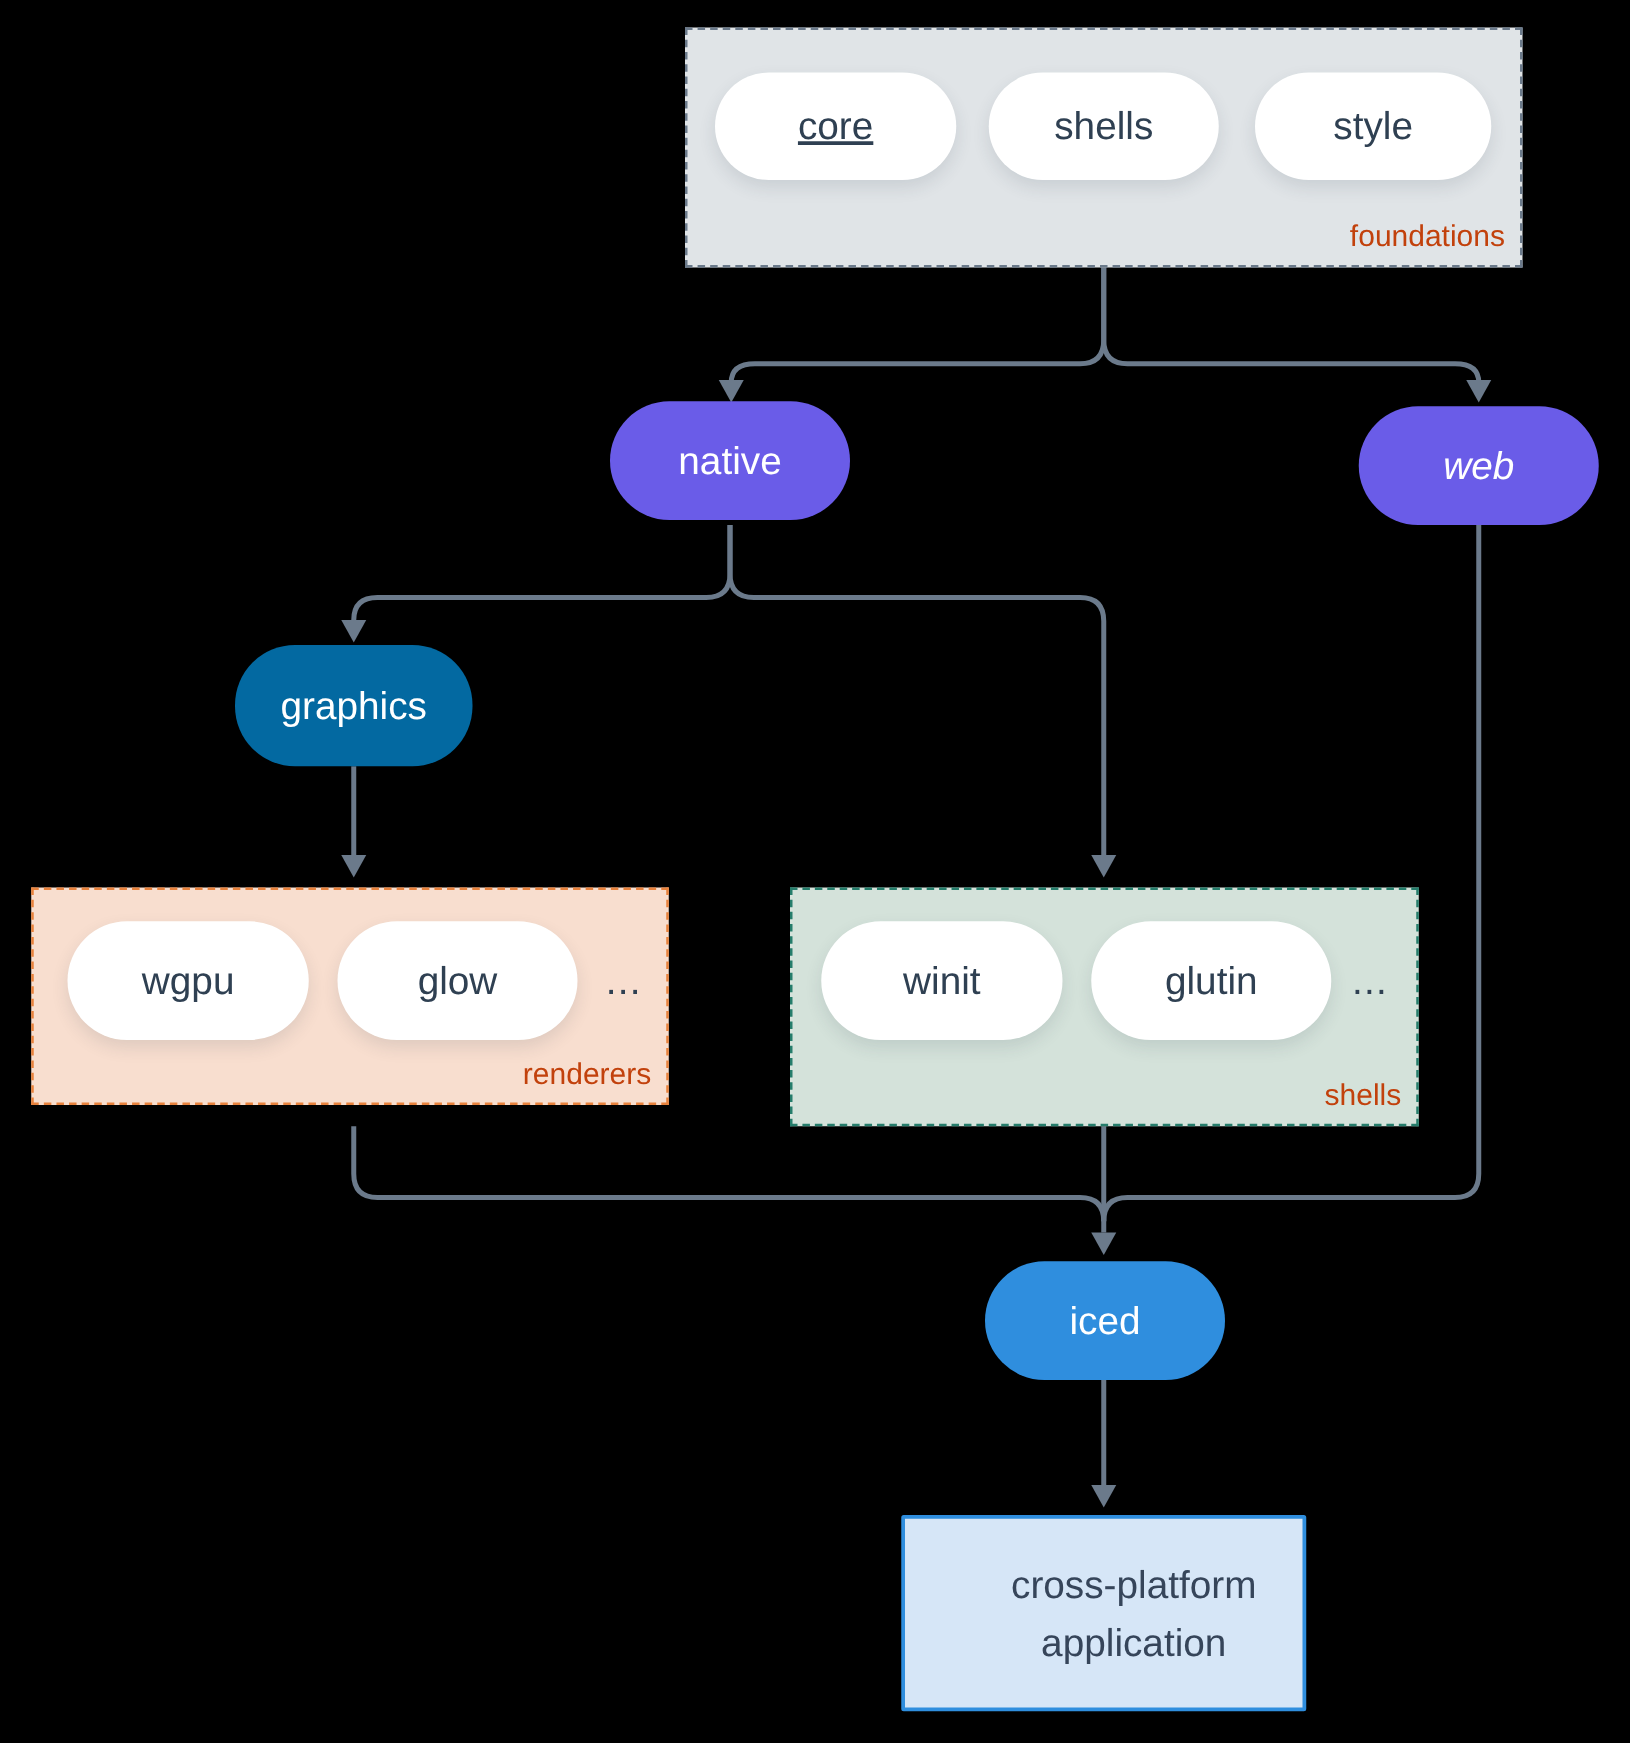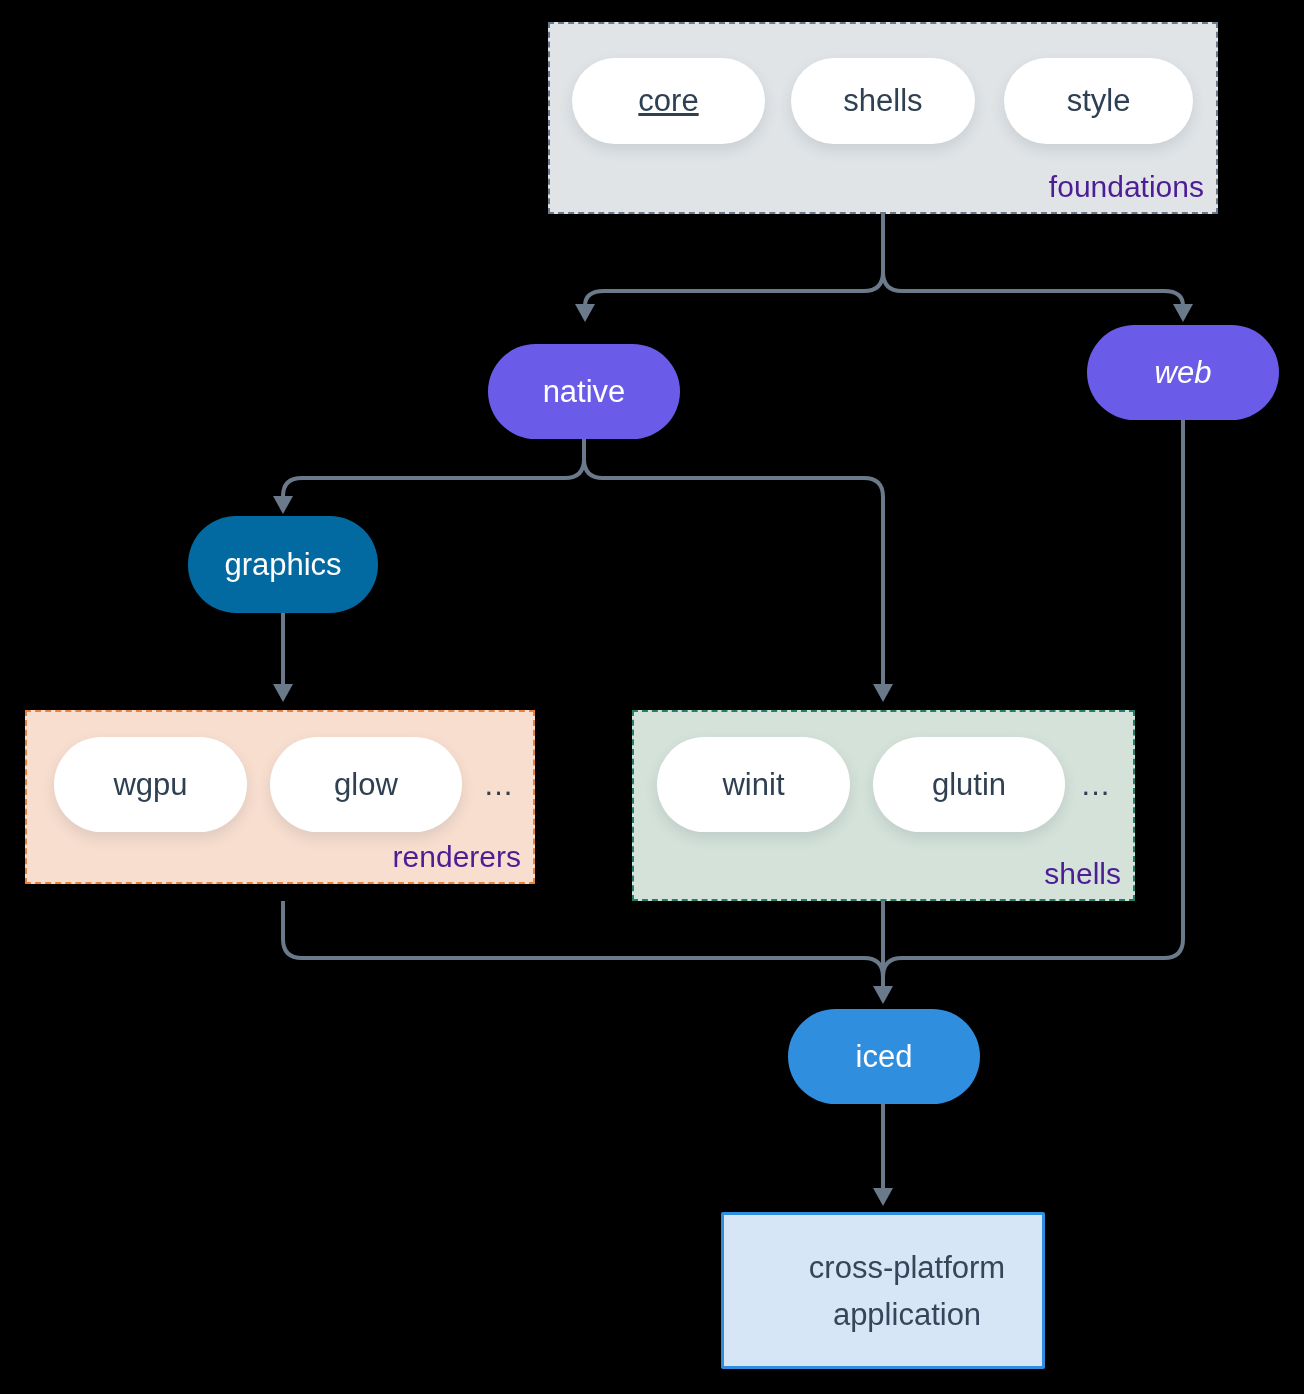--- a/index.html
+++ b/index.html
@@ -46,22 +46,22 @@
   }
   .group.shells {
     left: 632px; top: 710px; width: 503px; height: 191px;
     background: #d4e2da;
     border: 2px dashed #257d6b;
     padding-left: 32px;
   }
   .group-label {
     position: absolute;
     right: 12px; bottom: 8px;
-    font-size: 30px;
-    color: #4c1d95;
+    font-size: 24px;
+    color: #c2410c;
   }
   .pill {
     position: absolute;
     border-radius: 48px;
     display: flex;
     align-items: center;
     justify-content: center;
     font-size: 31px;
   }
   .pill.white {
@@ -138,21 +138,21 @@
     <polygon points="873,1188 893,1188 883,1206"></polygon>
   </svg>
 
   <div class="group foundations">
     <div class="pill white" style="left:22px; top:34px; width:193px;text-decoration:underline;">core</div>
     <div class="pill white" style="left:241px; top:34px; width:184px;">shells</div>
     <div class="pill white" style="left:454px; top:34px; width:189px;">style</div>
     <div class="group-label">foundations</div>
   </div>
 
-  <div class="pill colored purple" style="left:488px; top:344px; width:192px;">native</div>
+  <div class="pill colored purple" style="left:488px; top:321px; width:192px;">native</div>
   <div class="pill colored purple" style="left:1087px; top:325px; width:192px;font-style:italic;">web</div>
 
   <div class="pill colored orange" style="left:188px; top:516px; width:190px; height:97px;">graphics</div>
 
   <div class="group renderers">
     <div class="pill white" style="left:27px; top:25px; width:193px;">wgpu</div>
     <div class="pill white" style="left:243px; top:25px; width:192px;">glow</div>
     <div class="ellipsis" style="left:448px; top:25px; width:48px; height:95px;">...</div>
     <div class="group-label">renderers</div>
   </div>

